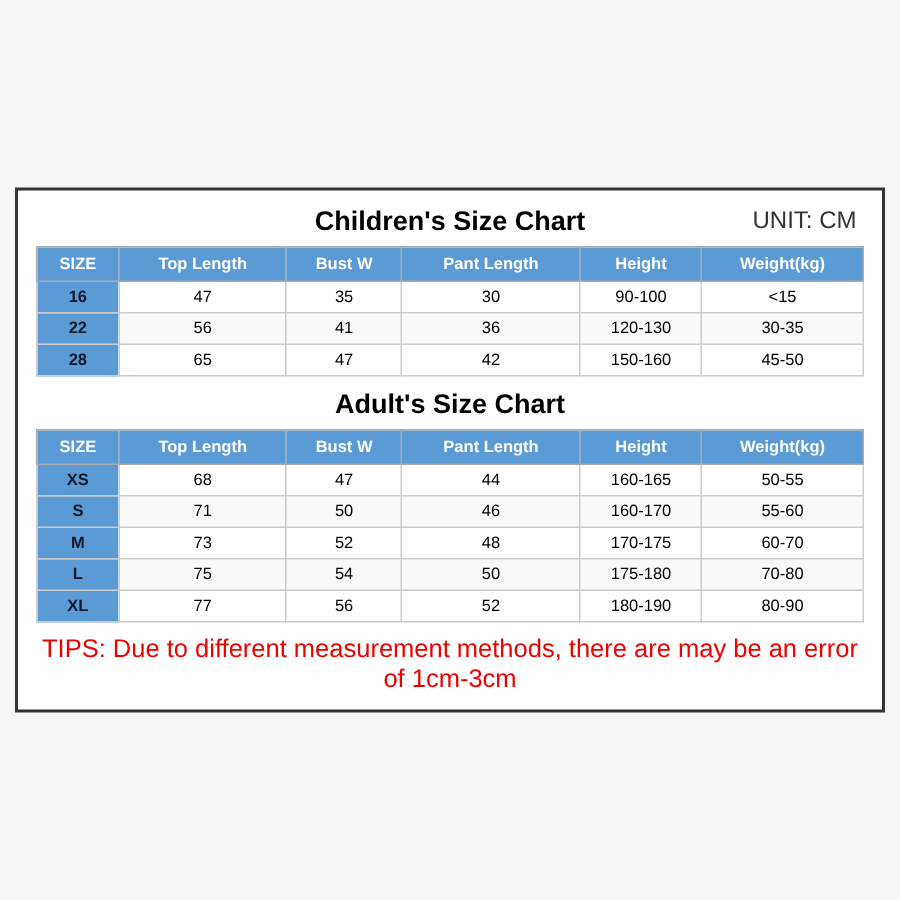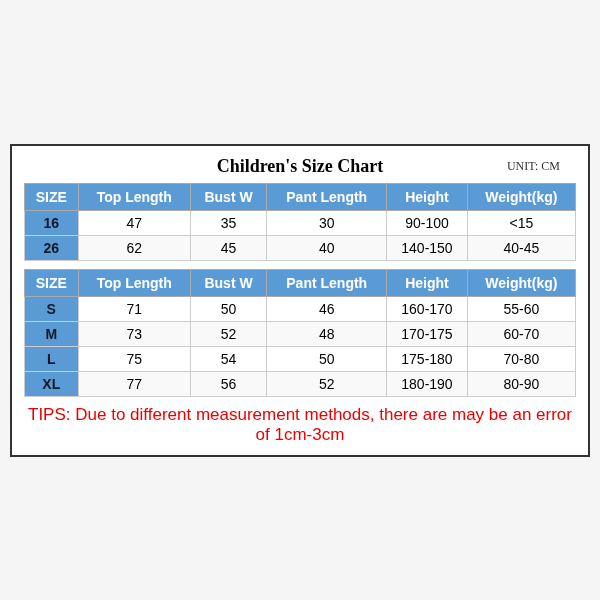--- a/index.html
+++ b/index.html
@@ -18,37 +18,36 @@
       border: 2px solid #333;
       width: 580px;
       padding: 10px 12px 10px 12px;
     }
     .section-title-row {
       display: flex;
       align-items: center;
       justify-content: center;
       position: relative;
       margin-bottom: 6px;
-      font-family: Liberation Serif, serif;
     }
     .section-title {
       font-size: 18px;
       font-weight: bold;
       text-align: center;
     }
     .unit-label {
       position: absolute;
-      right: 16px;
-      font-size: 12px;
+      right: 5px;
+      font-size: 16px;
       color: #333;
     }
     table {
       width: 100%;
       border-collapse: collapse;
-      font-size: 14px;
+      font-size: 11px;
     }
     th {
       background-color: #5b9bd5;
       color: white;
       padding: 5px 4px;
       text-align: center;
       font-weight: bold;
       border: 1px solid #aaa;
     }
     td {
@@ -99,45 +98,64 @@
     <tbody id="children-tbody">
         <tr>
           <td class="size-col">16</td>
           <td>47</td>
           <td>35</td>
           <td>30</td>
           <td>90-100</td>
           <td>&lt;15</td>
         </tr>
         <tr>
-          <td class="size-col">26</td>
-          <td>62</td>
-          <td>45</td>
-          <td>40</td>
-          <td>140-150</td>
-          <td>40-45</td>
+          <td class="size-col">22</td>
+          <td>56</td>
+          <td>41</td>
+          <td>36</td>
+          <td>120-130</td>
+          <td>30-35</td>
+        </tr>
+        <tr>
+          <td class="size-col">28</td>
+          <td>65</td>
+          <td>47</td>
+          <td>42</td>
+          <td>150-160</td>
+          <td>45-50</td>
         </tr>
       </tbody>
   </table>
 
   <div class="section-divider"></div>
 
+  <div class="section-title-row">
+    <span class="section-title">Adult's Size Chart</span>
+  </div>
 
   <table>
     <thead>
       <tr>
         <th>SIZE</th>
         <th>Top Length</th>
         <th>Bust W</th>
         <th>Pant Length</th>
         <th>Height</th>
         <th>Weight(kg)</th>
       </tr>
     </thead>
     <tbody id="adults-tbody">
+        <tr>
+          <td class="size-col">XS</td>
+          <td>68</td>
+          <td>47</td>
+          <td>44</td>
+          <td>160-165</td>
+          <td>50-55</td>
+        </tr>
         <tr>
           <td class="size-col">S</td>
           <td>71</td>
           <td>50</td>
           <td>46</td>
           <td>160-170</td>
           <td>55-60</td>
         </tr>
         <tr>
           <td class="size-col">M</td>

